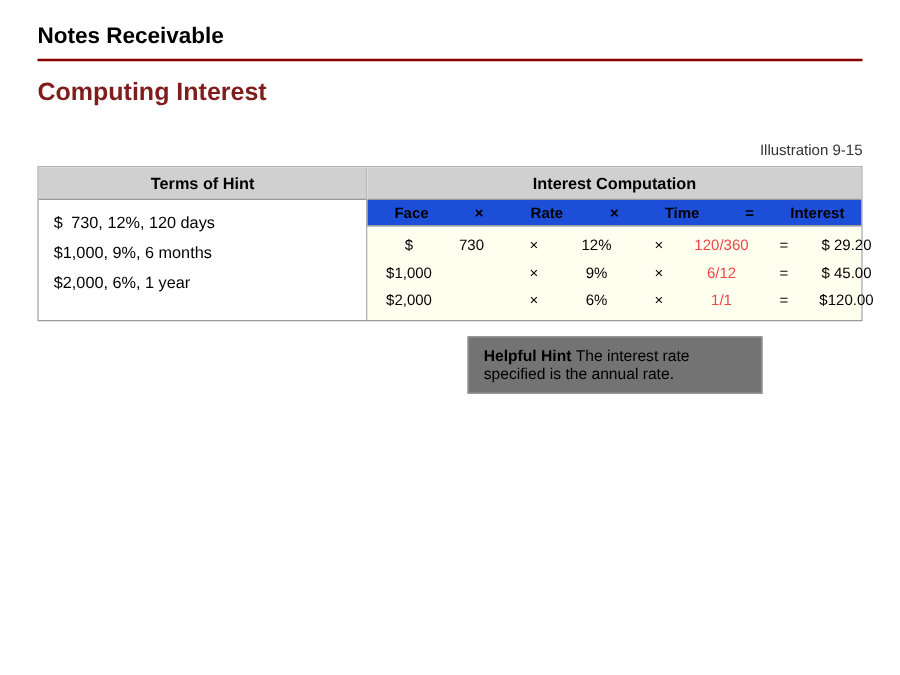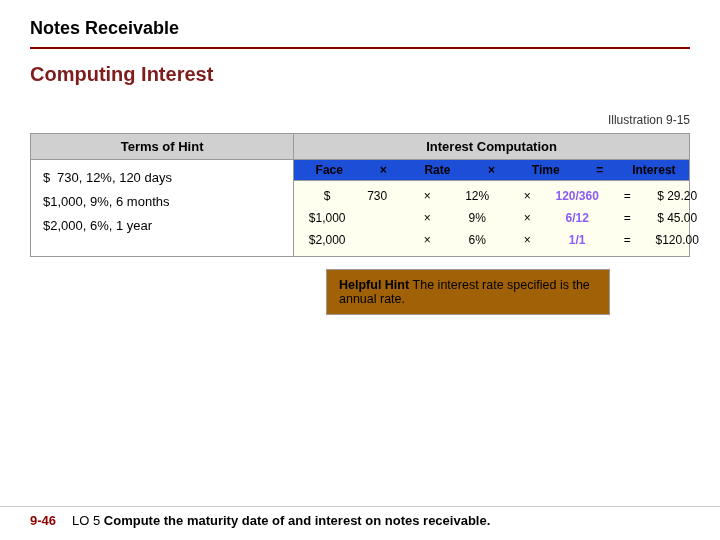--- a/index.html
+++ b/index.html
@@ -103,29 +103,29 @@
     .right-data-row {
       display: flex;
       justify-content: space-around;
       line-height: 1.85;
     }
     .right-data-row span {
       min-width: 50px;
       text-align: center;
     }
     .highlight-red {
-      color: #8b5cf6;
-      font-weight: bold;
+      color: #ef4444;
+      font-weight: normal;
     }
     .hint-box {
       border: 1px solid #999;
-      background: #a16207;
+      background: #737373;
       padding: 8px 12px;
       font-size: 12.5px;
-      width: 284px;
+      width: 236px;
       margin-left: auto;
       margin-right: 80px;
       margin-bottom: 16px;
     }
     .hint-box .hint-label {
       font-weight: bold;
     }
     .footer {
       position: absolute;
       bottom: 12px;
@@ -236,22 +236,14 @@
         </div>
       </div>
     </div>
   </div>
 
   <div class="hint-box">
     <span class="hint-label">Helpful Hint </span>
     <span>The interest rate specified is the annual rate.</span>
   </div>
 
-  <div class="footer">
-    <span class="footer-num">9-46</span>
-    <span class="footer-text">
-      <span>LO 5  </span>
-      <span class="bold">Compute the maturity date of and interest on notes receivable.</span>
-      <span></span>
-    </span>
-  </div>
 
 </div>
 
 </body></html>

